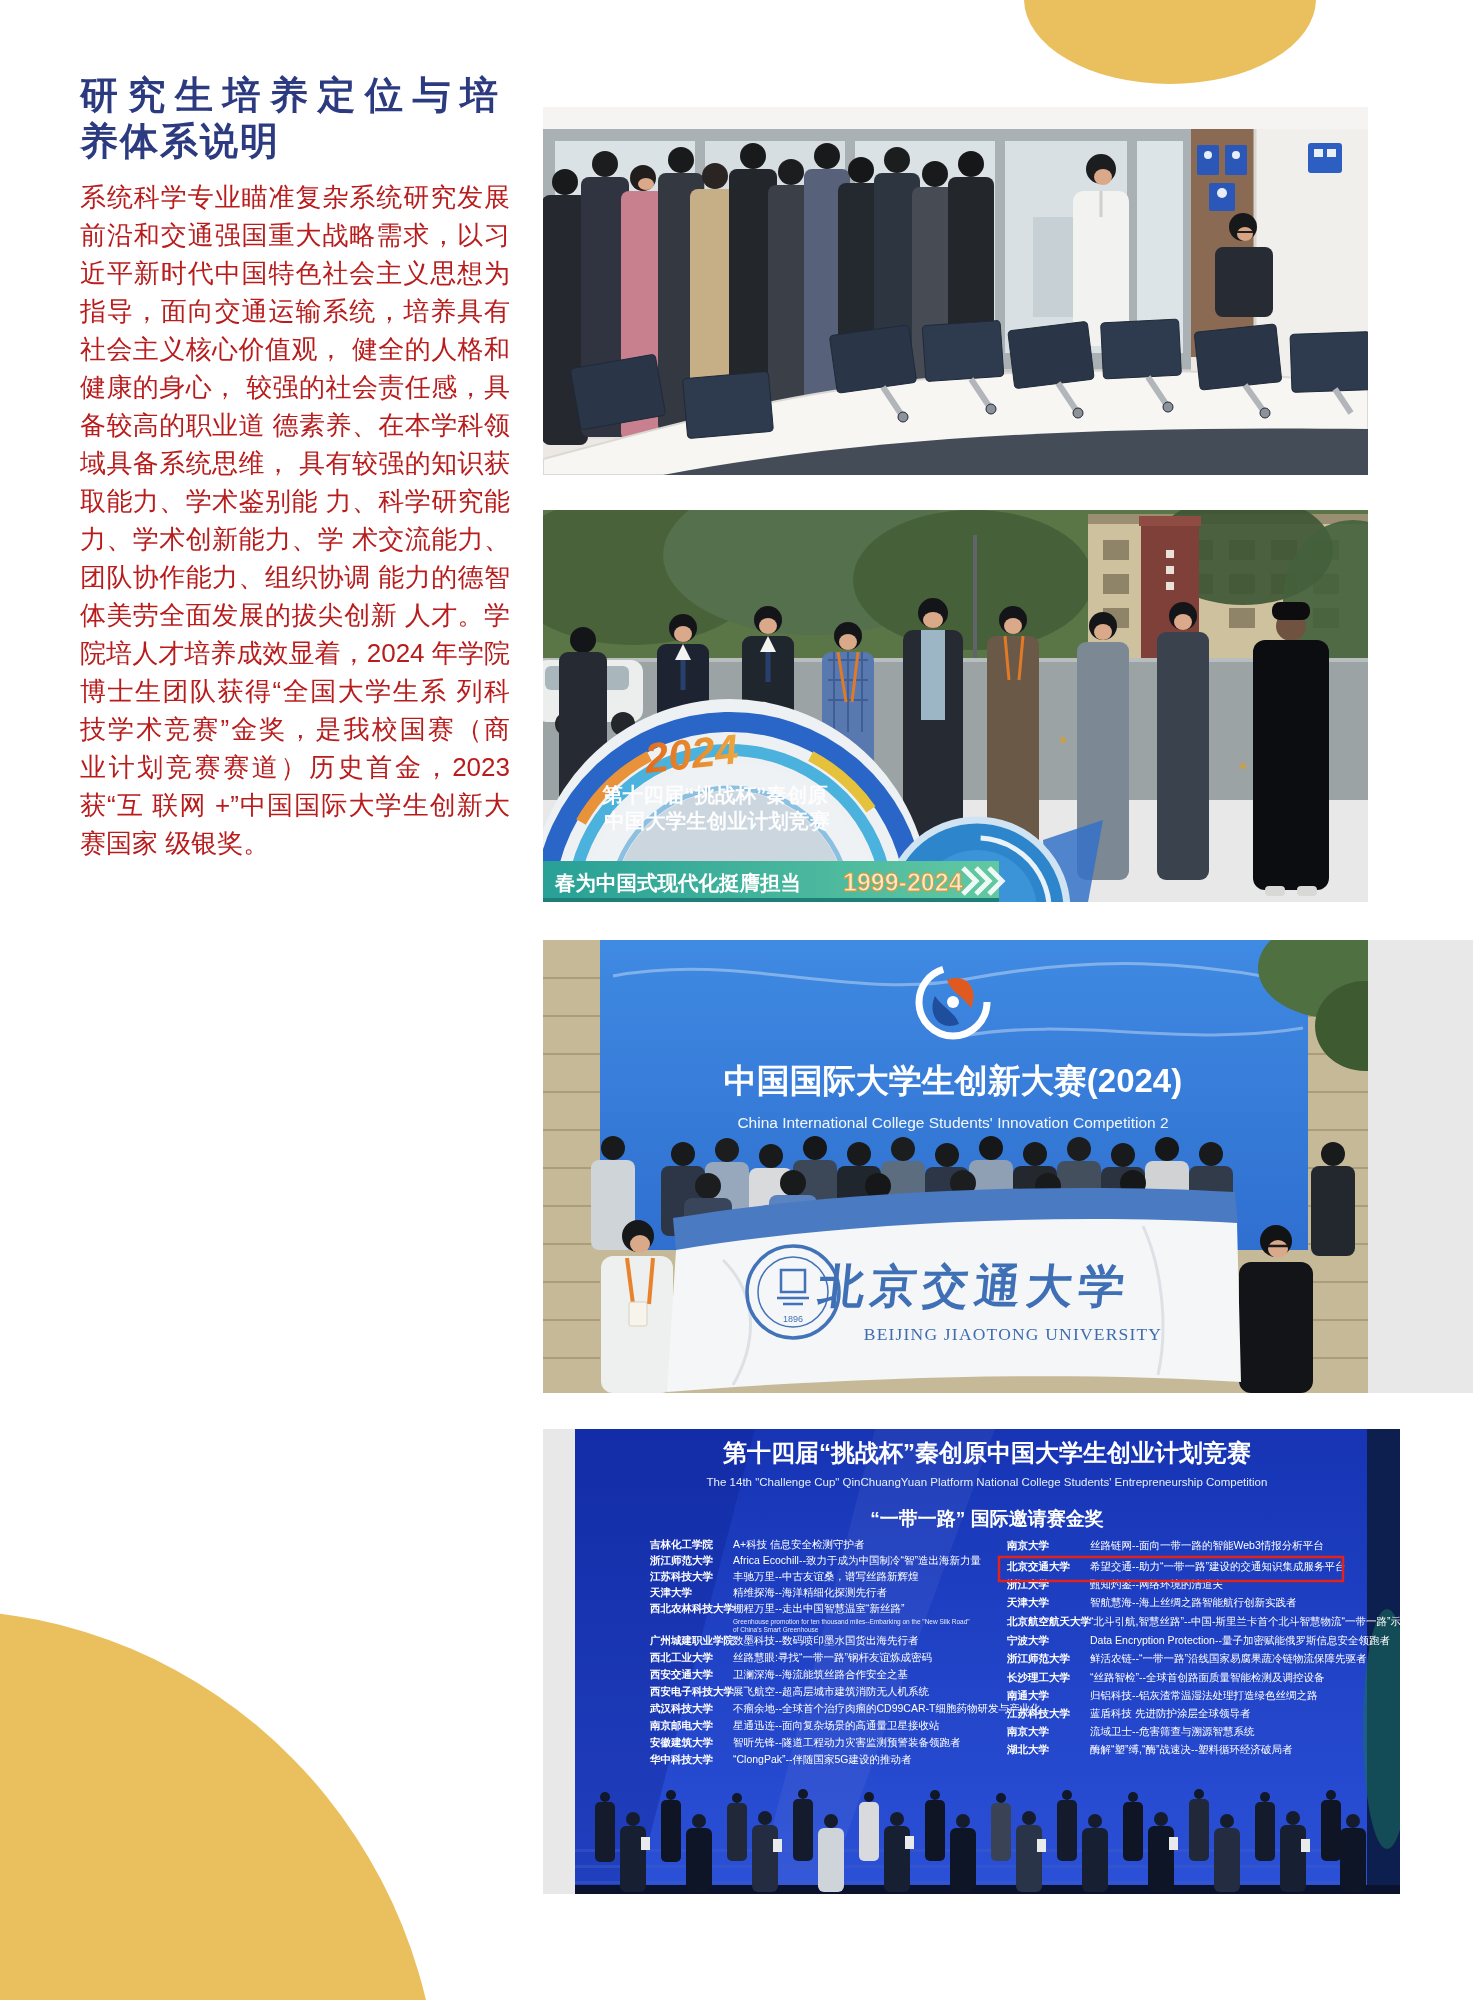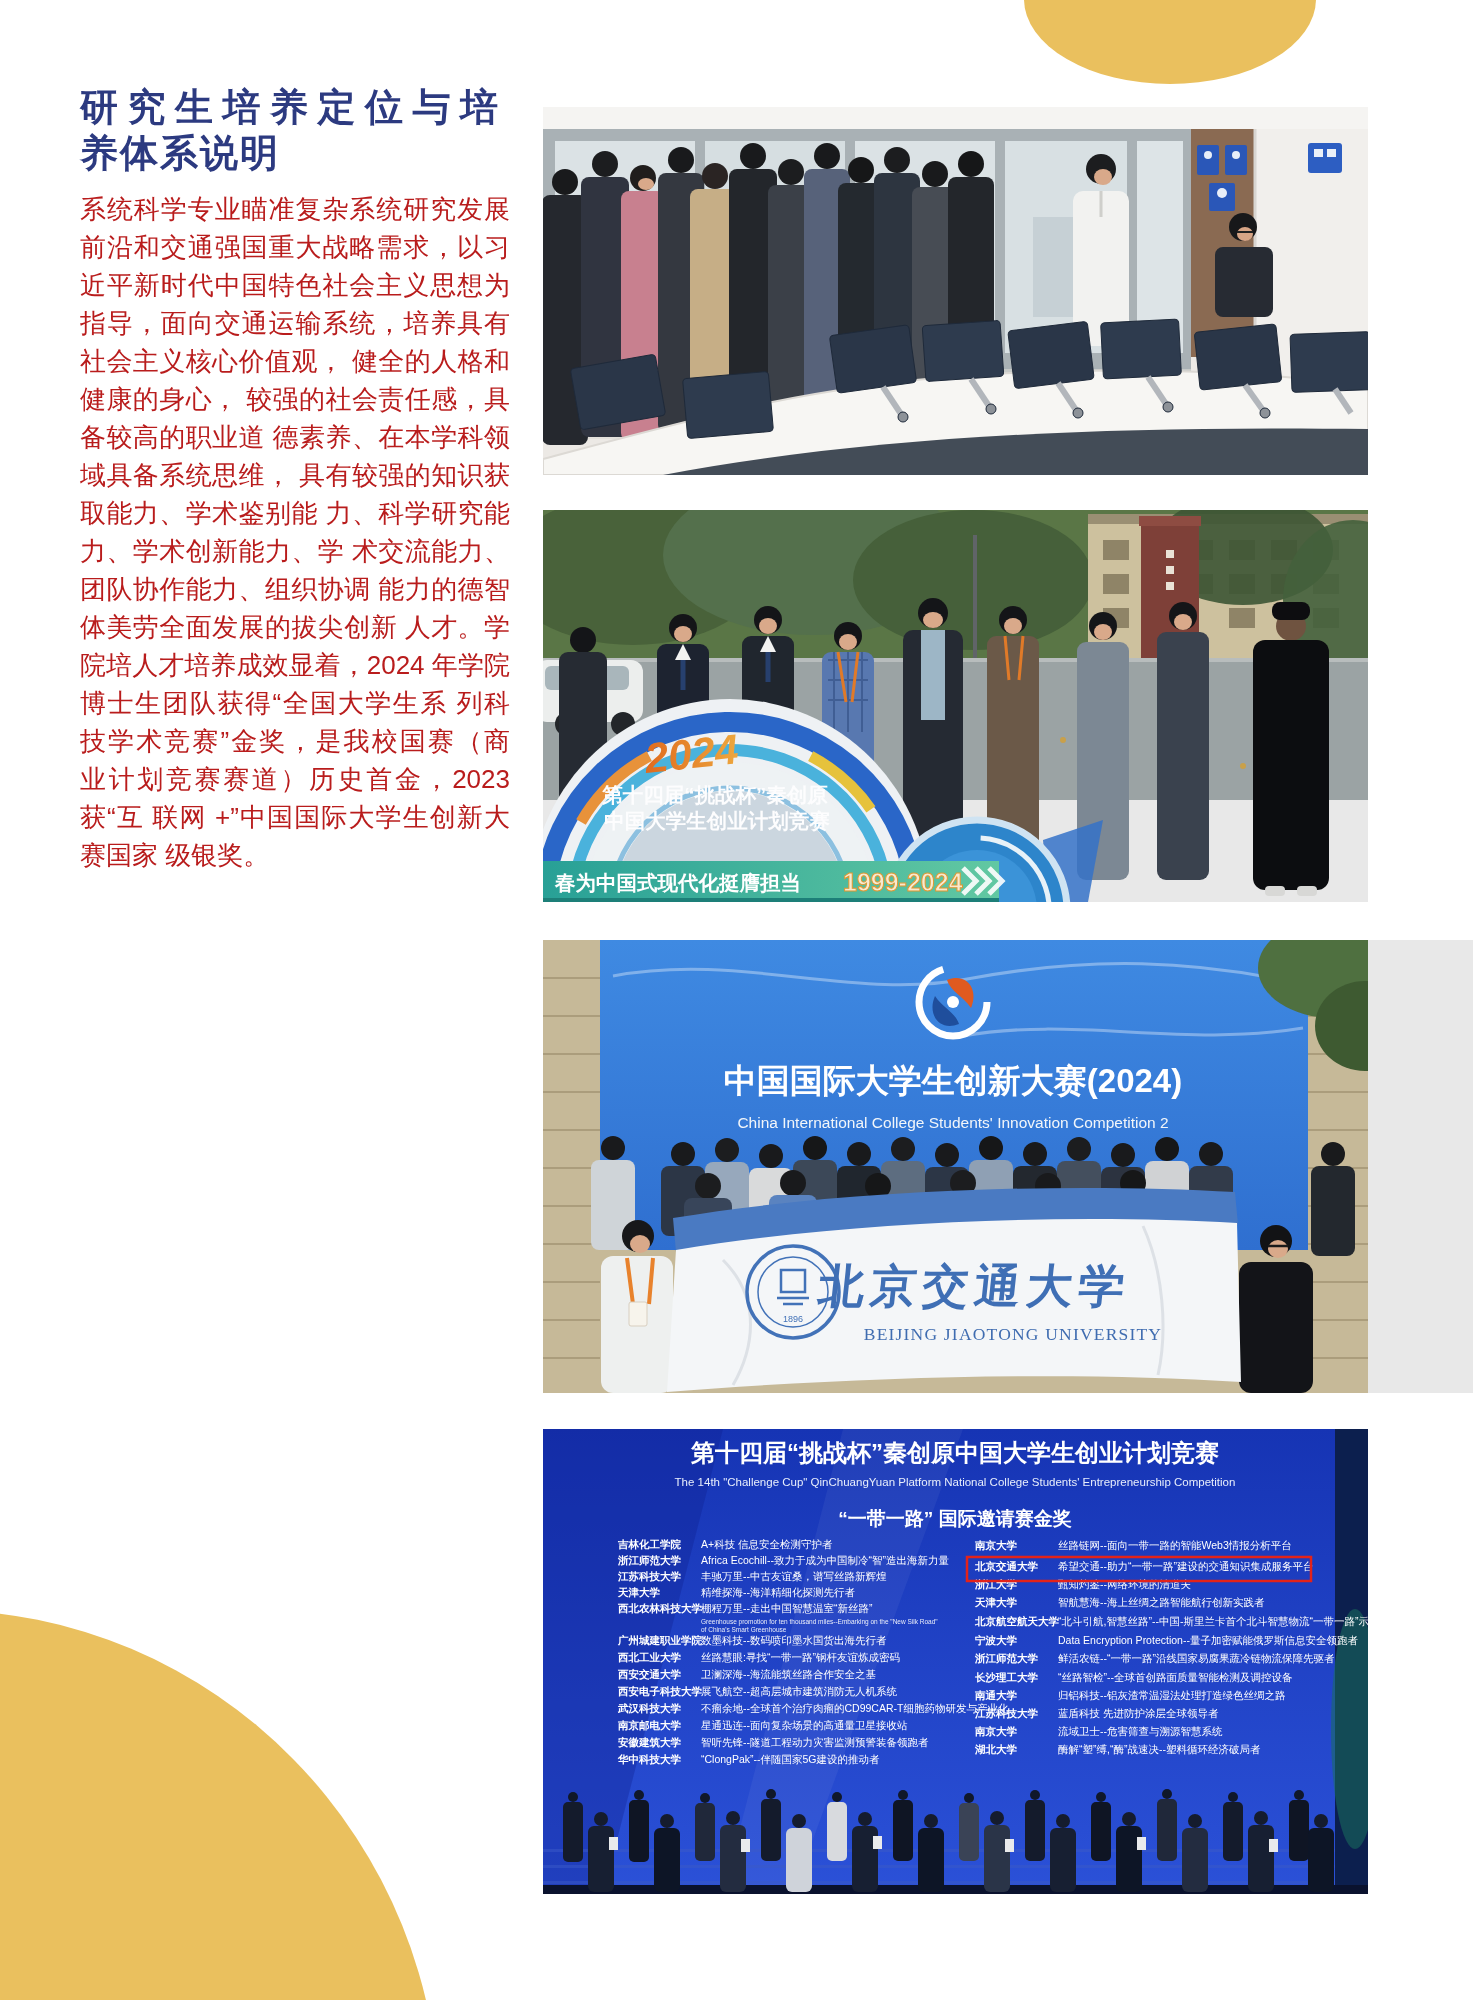--- a/index.html
+++ b/index.html
@@ -1,31 +1,31 @@
 <!DOCTYPE html>
 <html><head>
 <meta charset="utf-8">
 <style>
   html,body{margin:0;padding:0;background:#ffffff;}
   .page{position:relative;width:1473px;height:2000px;background:#ffffff;overflow:hidden;
         font-family:"Liberation Sans",sans-serif;}
   .deco{position:absolute;background:#EAC05E;border-radius:50%;}
   .deco-tr{left:1024px;top:-86px;width:292px;height:170px;}
   .deco-bl{left:-560px;top:1610px;width:1000px;height:1020px;}
-  .intro{position:absolute;left:80px;top:84px;width:430px;}
+  .intro{position:absolute;left:80px;top:72px;width:430px;}
   .intro h1{margin:0;color:#2C3A80;font-size:38px;font-weight:bold;line-height:46px;}
   .t1{display:block;letter-spacing:9.5px;white-space:nowrap;}
   .t2{display:block;letter-spacing:2px;}
   .intro p{margin:14px 0 0 0;color:#b91c1c;font-size:26px;line-height:38px;
            text-align:justify;text-justify:inter-ideograph;}
   .photo{position:absolute;overflow:hidden;background:#e8e8e8;}
   .ph1{left:543px;top:107px;width:825px;height:368px;}
   .ph2{left:543px;top:510px;width:825px;height:392px;}
   .ph3{left:543px;top:940px;width:948px;height:453px;}
-  .ph4{left:543px;top:1429px;width:825px;height:465px;}
+  .ph4{left:543px;top:1429px;width:825px;height:465px;padding-left:32px;}
   svg{display:block;}
   svg text{font-family:"Liberation Sans",sans-serif;}
   .serif{font-family:"Liberation Serif",serif;}
 </style>
 </head>
 <body>
 
 <div class="page">
 
   <div class="deco deco-tr"></div>

